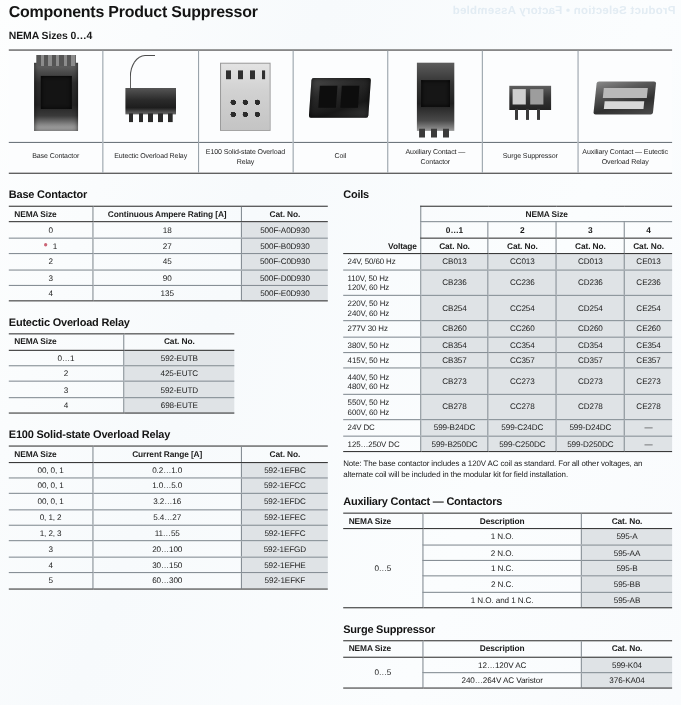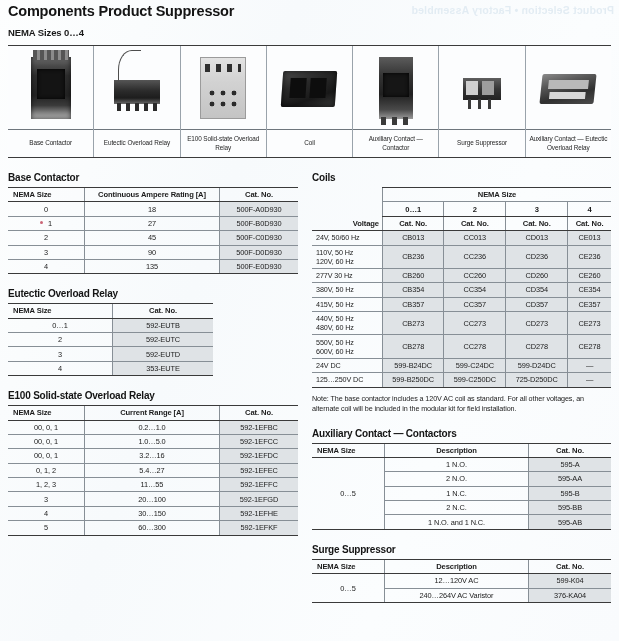--- a/index.html
+++ b/index.html
@@ -425,29 +425,29 @@
             <th class="vline catcol">Cat. No.</th>
           </tr>
         </thead>
         <tbody>
           <tr>
             <td>0…1</td>
             <td class="vline catcol">592-EUTB</td>
           </tr>
           <tr>
             <td>2</td>
-            <td class="vline catcol">592-EUTC</td>
+            <td class="vline catcol">425-EUTC</td>
           </tr>
           <tr>
             <td>3</td>
             <td class="vline catcol">592-EUTD</td>
           </tr>
           <tr>
             <td>4</td>
-            <td class="vline catcol">353-EUTE</td>
+            <td class="vline catcol">698-EUTE</td>
           </tr>
         </tbody>
       </table>
     </div>
 
     <div class="block">
       <div class="sec-title">E100 Solid-state Overload Relay</div>
       <table class="dt">
         <thead>
           <tr>
@@ -538,20 +538,28 @@
           </tr>
           <tr>
             <td class="volt">110V, 50 Hz
 120V, 60 Hz</td>
             <td class="vline catcol">CB236</td>
             <td class="vline catcol">CC236</td>
             <td class="vline catcol">CD236</td>
             <td class="vline catcol">CE236</td>
           </tr>
           <tr>
+            <td class="volt">220V, 50 Hz
+240V, 60 Hz</td>
+            <td class="vline catcol">CB254</td>
+            <td class="vline catcol">CC254</td>
+            <td class="vline catcol">CD254</td>
+            <td class="vline catcol">CE254</td>
+          </tr>
+          <tr>
             <td class="volt">277V 30 Hz</td>
             <td class="vline catcol">CB260</td>
             <td class="vline catcol">CC260</td>
             <td class="vline catcol">CD260</td>
             <td class="vline catcol">CE260</td>
           </tr>
           <tr>
             <td class="volt">380V, 50 Hz</td>
             <td class="vline catcol">CB354</td>
             <td class="vline catcol">CC354</td>
@@ -585,21 +593,21 @@
             <td class="volt">24V DC</td>
             <td class="vline catcol">599-B24DC</td>
             <td class="vline catcol">599-C24DC</td>
             <td class="vline catcol">599-D24DC</td>
             <td class="vline catcol">—</td>
           </tr>
           <tr>
             <td class="volt">125…250V DC</td>
             <td class="vline catcol">599-B250DC</td>
             <td class="vline catcol">599-C250DC</td>
-            <td class="vline catcol">725-D250DC</td>
+            <td class="vline catcol">599-D250DC</td>
             <td class="vline catcol">—</td>
           </tr>
         </tbody>
       </table>
       <div class="note">Note: The base contactor includes a 120V AC coil as standard. For all other voltages, an alternate coil will be included in the modular kit for field installation.</div>
     </div>
 
     <div class="block">
       <div class="sec-title">Auxiliary Contact — Contactors</div>
       <table class="dt">

